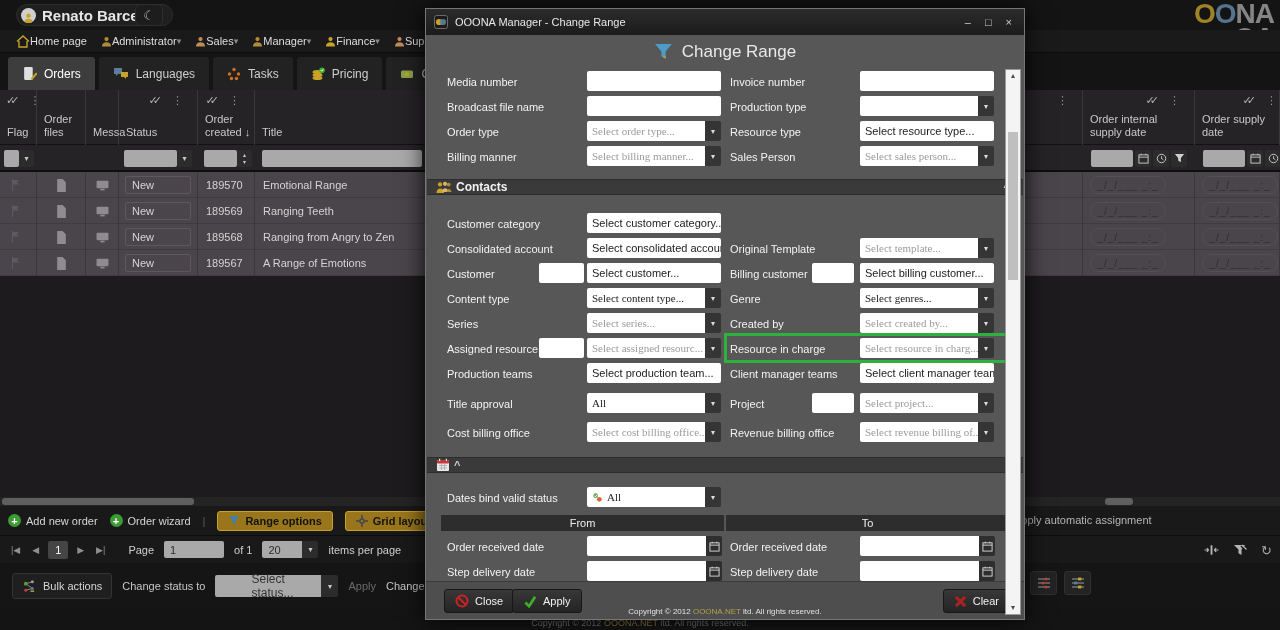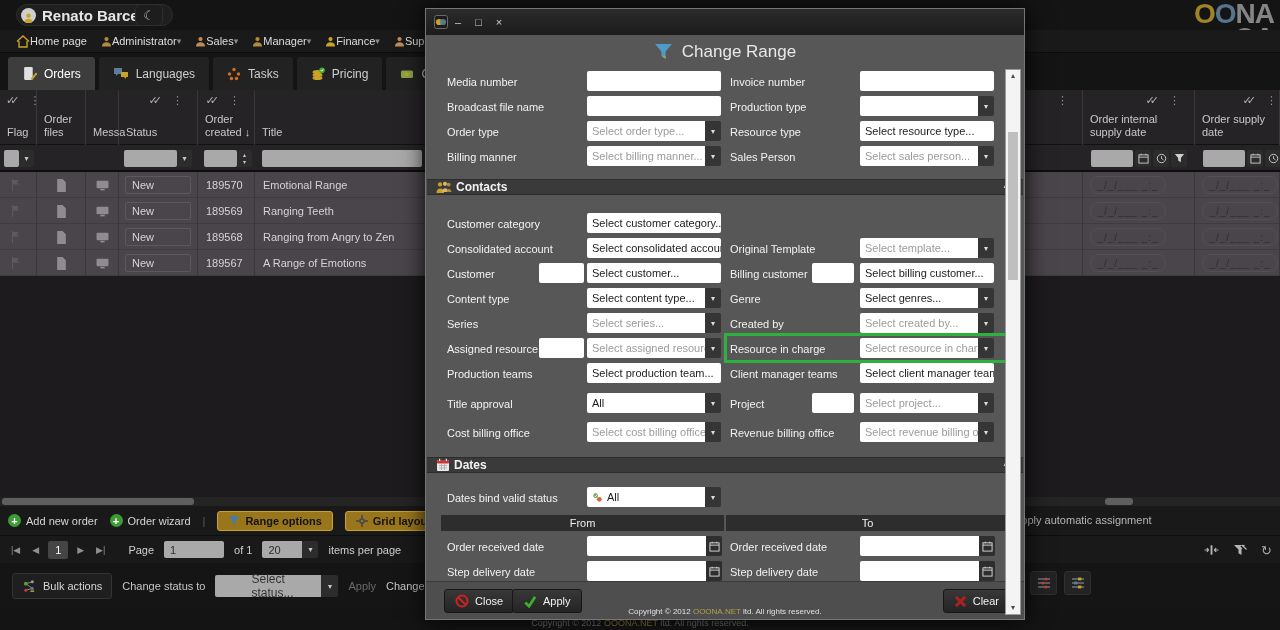--- a/index.html
+++ b/index.html
@@ -127,21 +127,21 @@
     color:#e8e8e8; font-size:17px; }
 
   .frow { position:relative; height:25px; }
   .flbl { position:absolute; top:50%; transform:translateY(-50%); color:#f2f2f2; }
   .l1 { left:20px; } .l2 { left:303px; }
   .fbox { position:absolute; top:2px; height:20px; display:flex; }
   .m1 { left:112px; width:45px; } .m2 { left:385px; width:42px; }
   .f1 { left:160px; width:134px; } .f2 { left:433px; width:134px; }
   .fbox .txt { flex:1; background:#fff; border-radius:2px; display:flex; align-items:center;
     padding:0 5px; color:#1c1c1c; overflow:hidden; white-space:nowrap; }
-  .fbox.arrow .txt { border-radius:2px 0 0 2px; }
+  .fbox.arrow .txt { border-radius:2px 0 0 2px;font-family:Liberation Serif, serif; }
   .fbox .arr { width:16px; background:#353535; border-radius:0 2px 2px 0; color:#ddd; font-size:8px;
     display:flex; align-items:center; justify-content:center; }
   .fbox.ph .txt { color:#9b9b9b; }
   .fbox .ico { display:flex; align-items:center; margin-right:4px; }
   .green-hl { position:absolute; left:297px; top:-3px; width:286px; height:30px;
     border:3px solid #2fb13f; z-index:3; }
 
   .sect { height:16px; background:#3a3a3a; border-top:1px solid #2c2c2c; border-bottom:1px solid #2c2c2c;
     display:flex; align-items:center; gap:4px; padding:0 9px; }
   .sect-lbl { font-weight:bold; font-size:12px; color:#f2f2f2; flex:1; }
@@ -747,20 +747,21 @@
 
   <div class="a modal">
     <div class="mtitle">
       <span>
           <svg width="14" height="14" viewBox="0 0 14 14">
             <rect x="0.5" y="0.5" width="13" height="13" rx="2" fill="#1c1c1c" stroke="#6a6a6a"></rect>
             <circle cx="5" cy="7" r="3.1" fill="#c9a227"></circle>
             <circle cx="9" cy="7" r="3.1" fill="#5b7d99" fill-opacity="0.92"></circle>
           </svg>
         </span>
+      <span class="mtitle-text">OOONA Manager - Change Range</span>
       <span class="wctl">
         <span>–</span>
         <span>□</span>
         <span>×</span>
       </span>
     </div>
 
     <div class="mbody">
       <div class="mheading">
         <span>
@@ -997,21 +998,20 @@
               <line x1="3.6" y1="0.8" x2="3.6" y2="3" stroke="#e8e8e8" stroke-width="1.2"></line>
               <line x1="10.4" y1="0.8" x2="10.4" y2="3" stroke="#e8e8e8" stroke-width="1.2"></line>
               <g stroke="#b5b5b5">
                 <line x1="3" y1="7.5" x2="11" y2="7.5"></line>
                 <line x1="3" y1="10" x2="11" y2="10"></line>
                 <line x1="5.5" y1="6" x2="5.5" y2="12"></line>
                 <line x1="8.5" y1="6" x2="8.5" y2="12"></line>
               </g>
             </svg>
           </span>
-        <span class="sect-lbl">Dates</span>
         <span class="sect-caret">^</span>
       </div>
       <div style="height:12px;"></div>
 
       <div class="frow">
         <span class="flbl l1">Dates bind valid status</span>
         <div class="fbox f1 arrow">
           <div class="txt">
               <span class="ico">
                 <svg width="11" height="11" viewBox="0 0 12 12">

